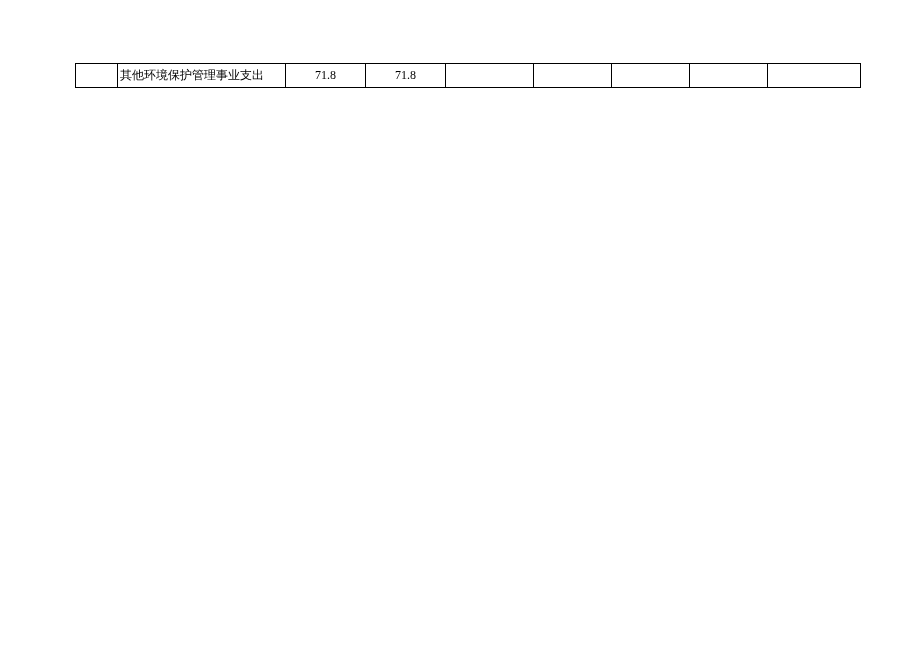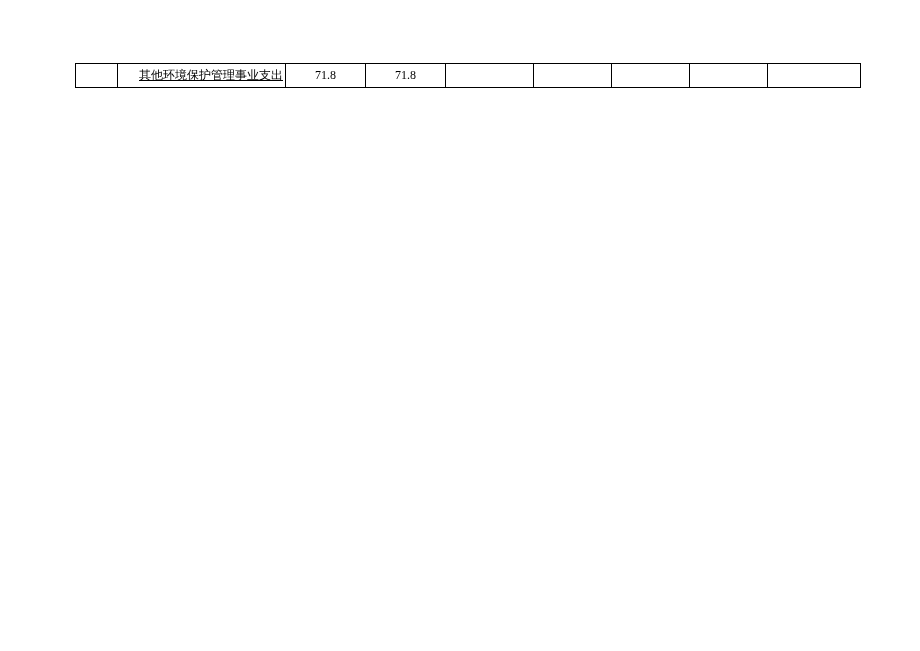--- a/index.html
+++ b/index.html
@@ -29,21 +29,21 @@
     }
     td {
       border: 1px solid #000;
       height: 24px;
       padding: 0 2px;
       vertical-align: middle;
       overflow: hidden;
       white-space: nowrap;
     }
     .col0 { width: 42px; }
-    .col1 { width: 168px; text-align: right; text-decoration: underline; }
+    .col1 { width: 168px; text-align: left; }
     .col2 { width: 80px; text-align: center; }
     .col3 { width: 80px; text-align: center; }
     .col4 { width: 88px; text-align: center; }
     .col5 { width: 78px; text-align: center; }
     .col6 { width: 78px; text-align: center; }
     .col7 { width: 78px; text-align: center; }
     .col8 { width: 93px; text-align: center; }
   </style>
 </head>
 <body>

